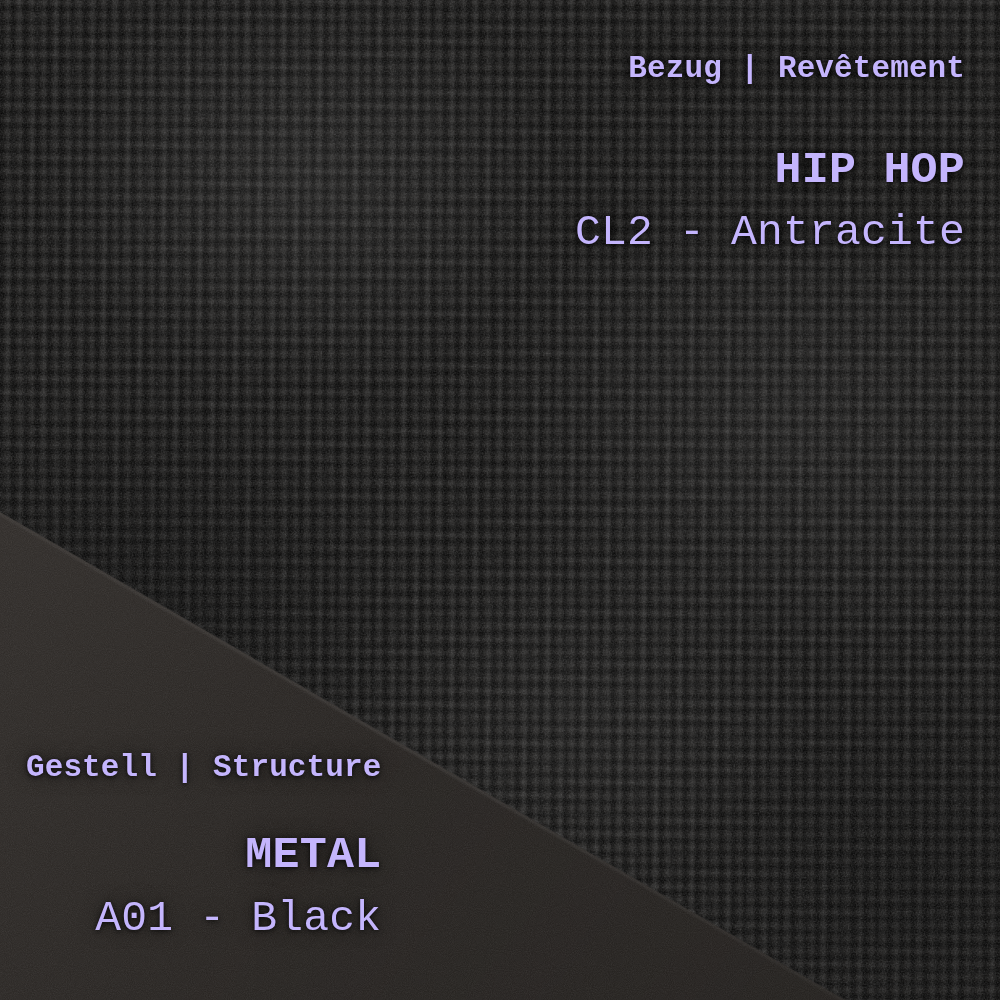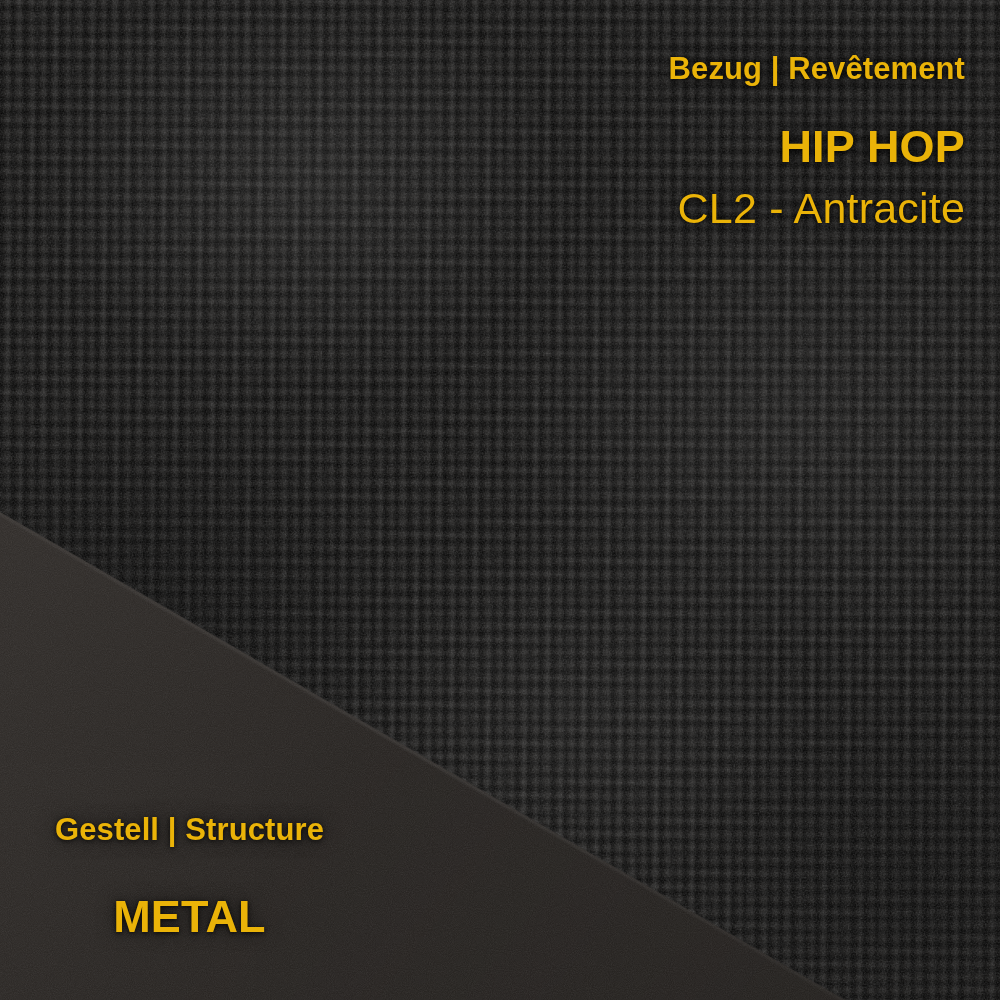--- a/index.html
+++ b/index.html
@@ -120,48 +120,49 @@
       rgba(255,255,255,0.10), rgba(255,255,255,0.16) 45%, rgba(255,255,255,0.05));
     transform-origin: 60px 0;
     transform: rotate(30.0deg);
     filter: blur(1.1px);
     opacity: 0.55;
   }
 
   
   .label-block {
     position: absolute;
-    color: #eab308;
+    color: #c4b5fd;
     text-shadow: 0 1px 5px rgba(0,0,0,0.80), 0 0 18px rgba(0,0,0,0.55);
+    font-family: Liberation Mono, monospace;
   }
   .block-fabric {
     right: 35px;
     top: 52px;
     text-align: right;
   }
   .block-metal {
-    left: 55px;
+    left: 26px;
     bottom: 58px;
-    text-align: center;
+    text-align: right;
   }
   .category {
     font-size: 31px;
     font-weight: 700;
     letter-spacing: 0.1px;
     line-height: 1.12;
     white-space: nowrap;
   }
   .product-name {
     font-size: 45px;
     font-weight: 700;
     letter-spacing: 0.2px;
     line-height: 1.08;
     white-space: nowrap;
   }
-  .block-fabric .product-name { margin-top: 36px; }
+  .block-fabric .product-name { margin-top: 60px; }
   .block-metal  .product-name { margin-top: 46px; }
   .product-code {
     font-size: 43px;
     font-weight: 300;
     letter-spacing: 0.2px;
     line-height: 1.10;
     margin-top: 14px;
     white-space: nowrap;
   }
 </style>
@@ -198,15 +199,16 @@
 
   <div class="label-block block-fabric">
     <div class="category">Bezug | Revêtement</div>
     <div class="product-name">HIP HOP</div>
     <div class="product-code">CL2 - Antracite</div>
   </div>
 
   <div class="label-block block-metal">
     <div class="category">Gestell | Structure</div>
     <div class="product-name">METAL</div>
+    <div class="product-code">A01 - Black</div>
   </div>
 
 </div>
 
 </body></html>

